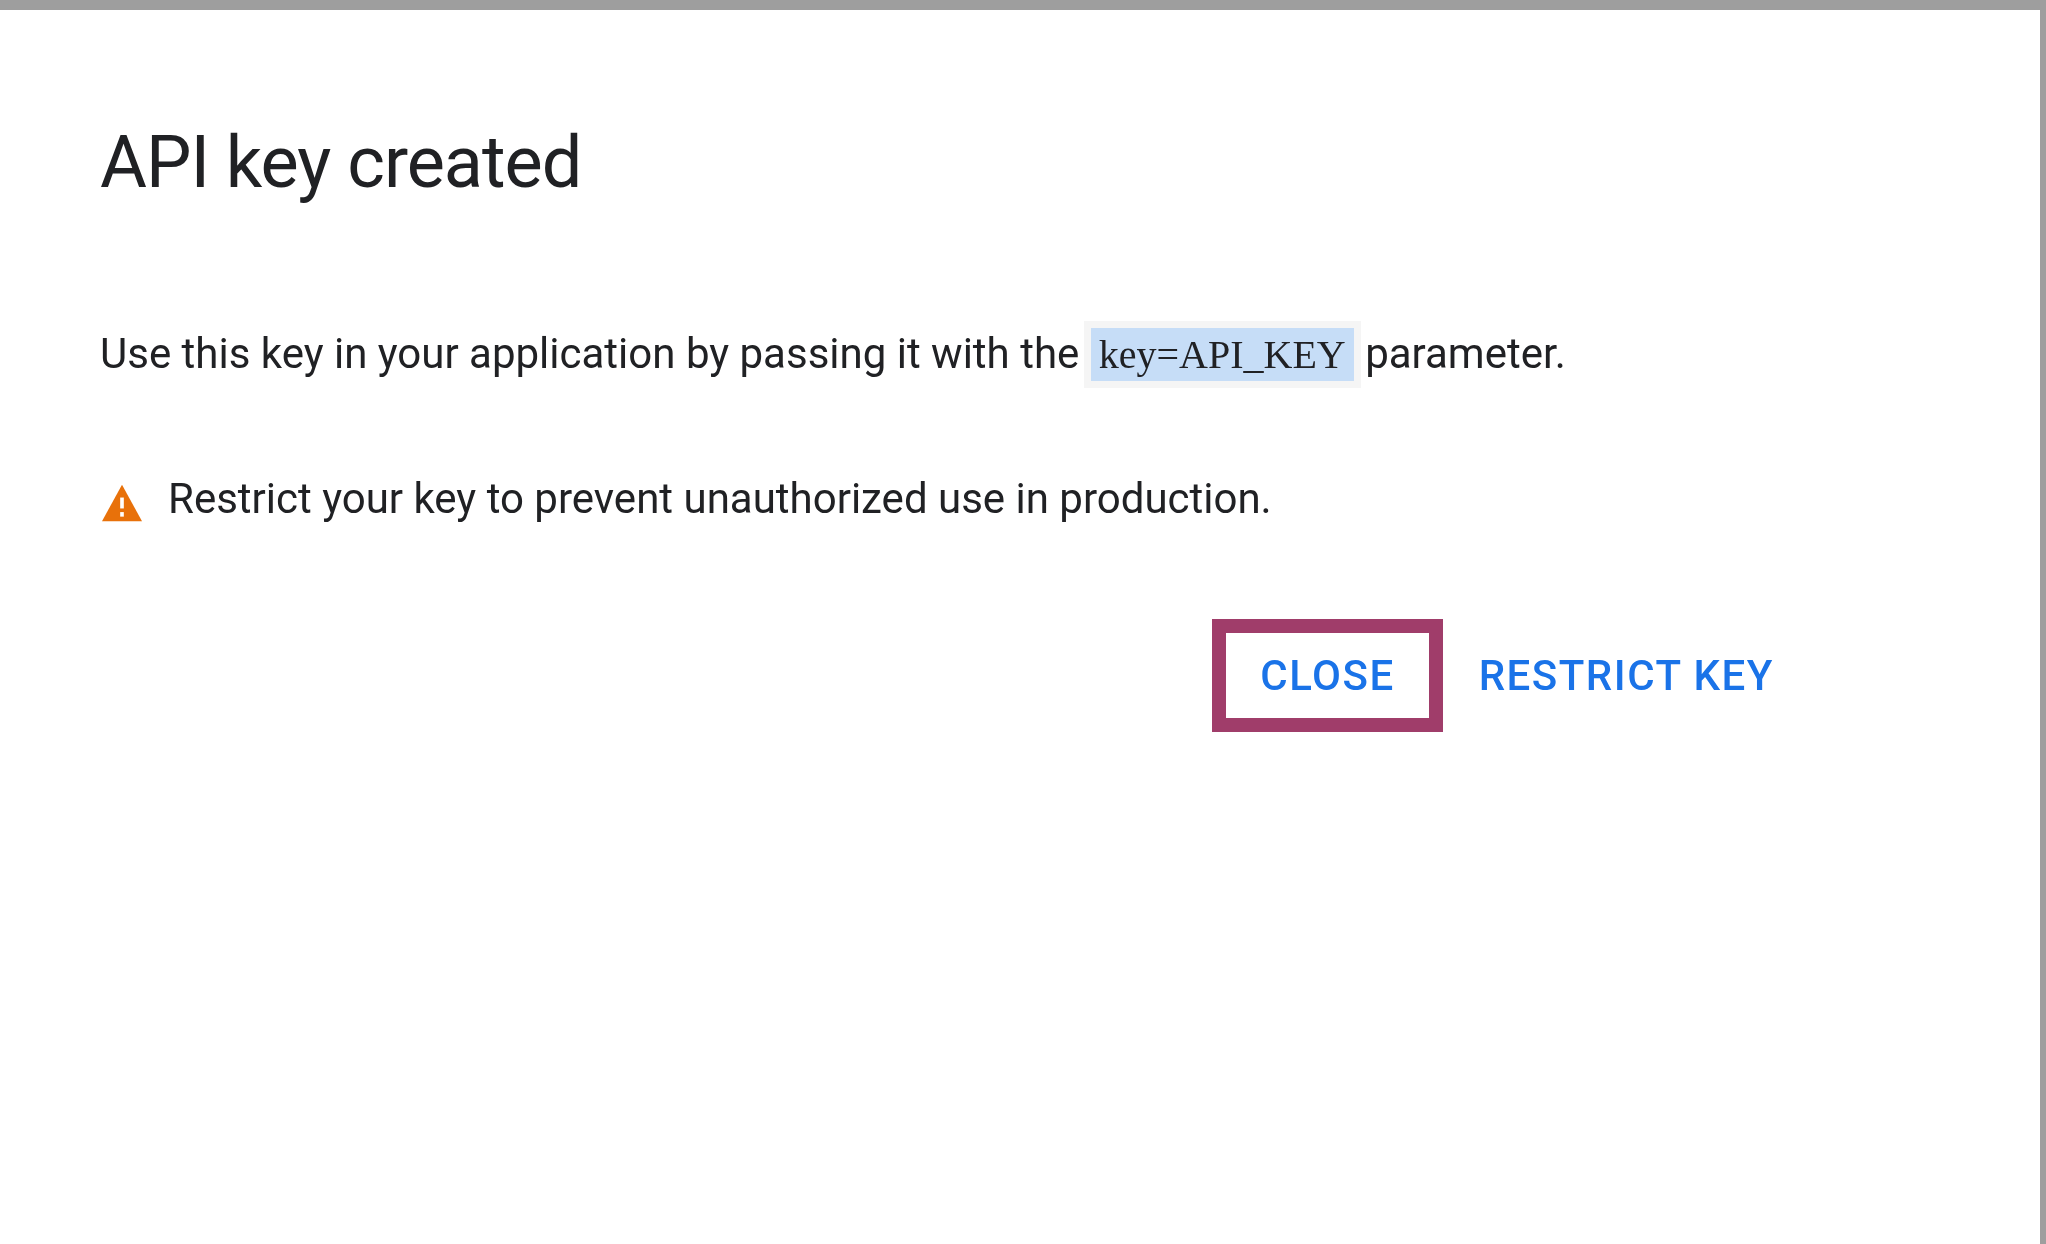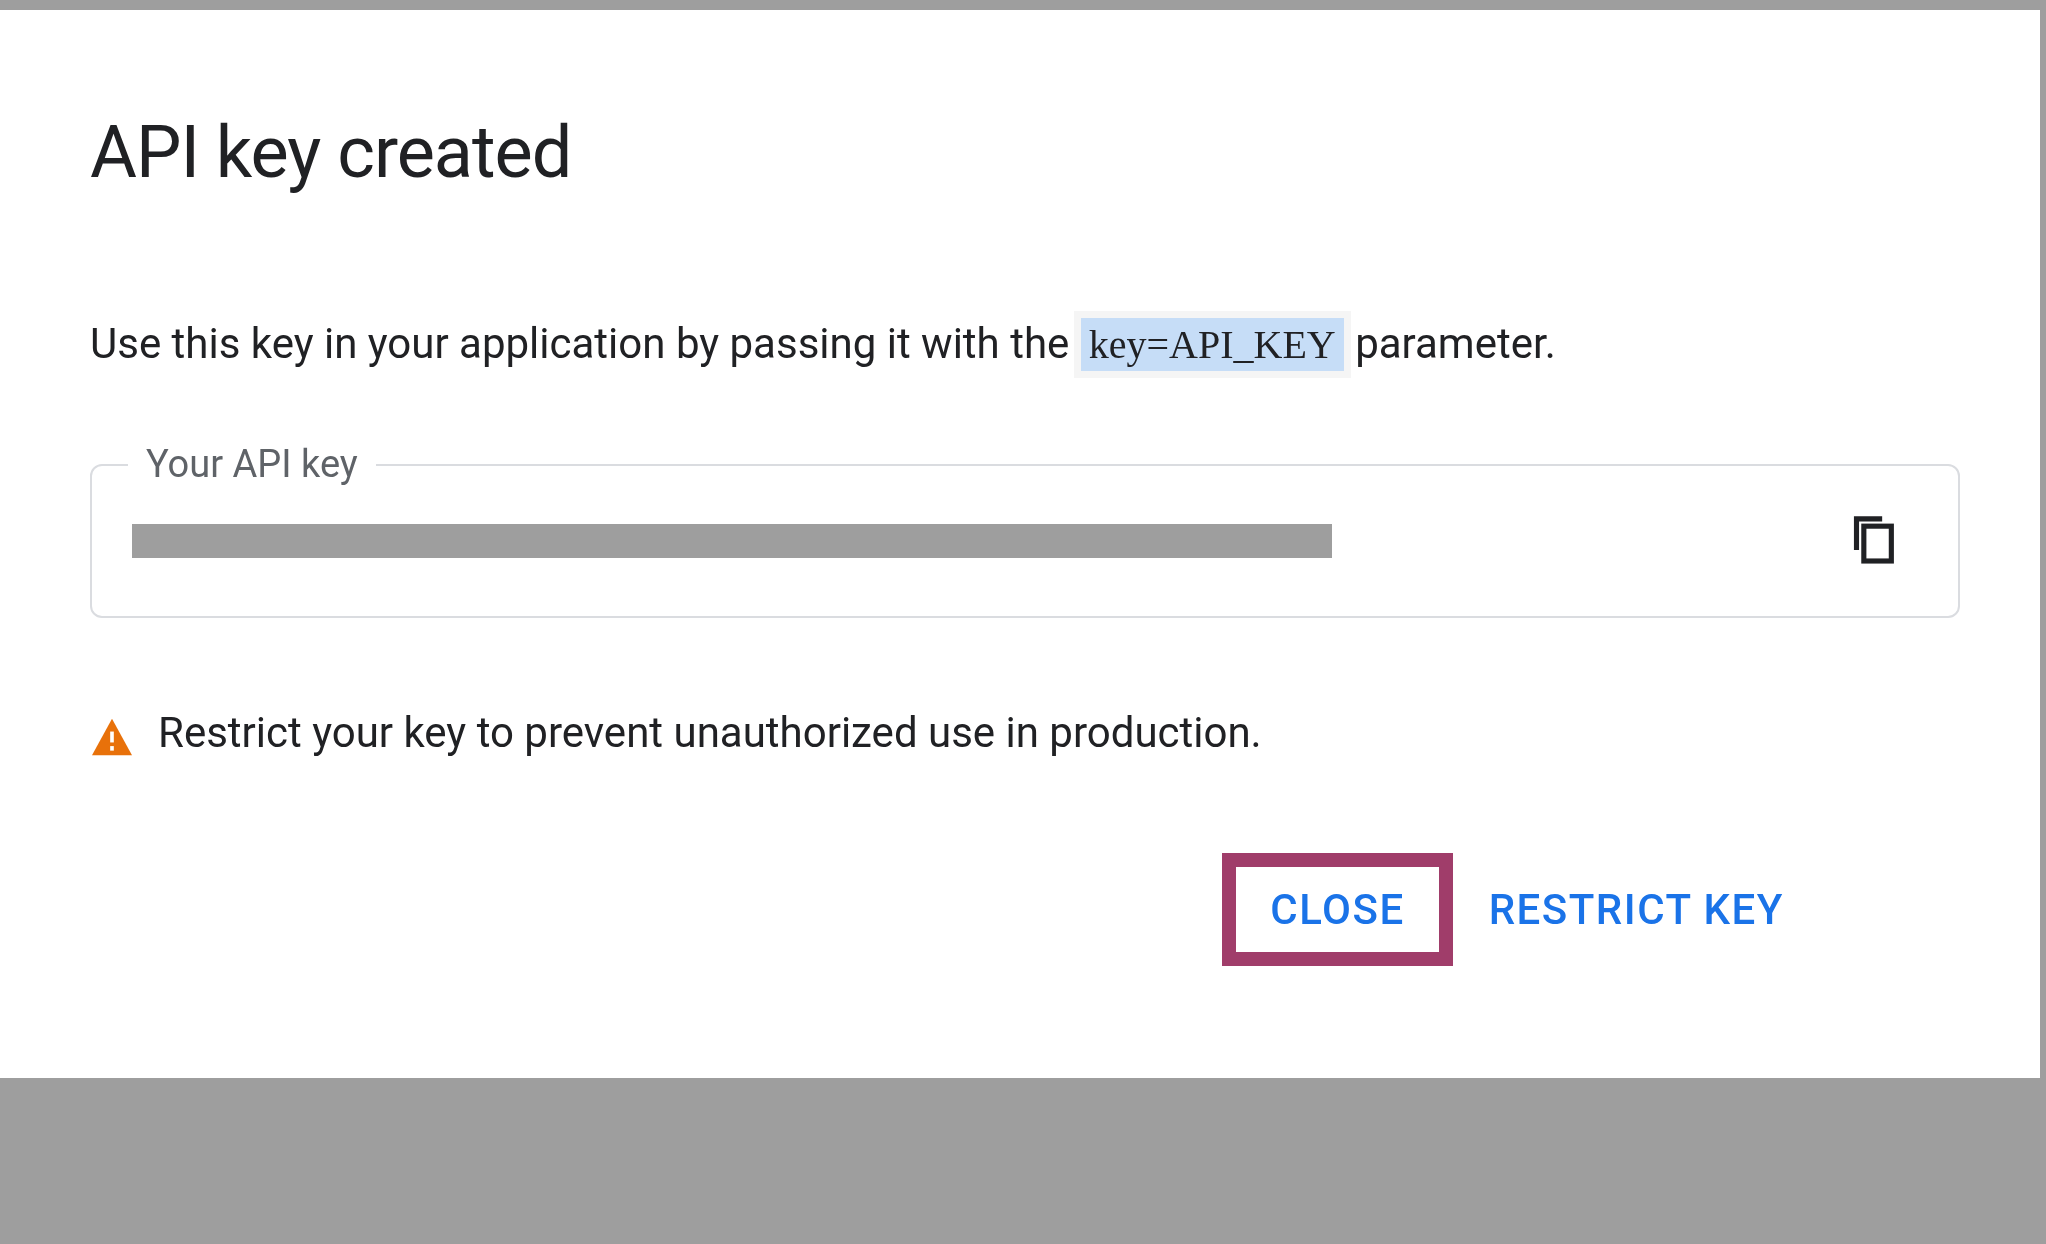--- a/index.html
+++ b/index.html
@@ -10,23 +10,23 @@
     body {
       font-family: 'Roboto', 'Helvetica Neue', Arial, sans-serif;
       background: #9e9e9e;
       padding-top: 10px;
       width: 2046px;
       height: 1244px;
     }
     .dialog {
       background: #ffffff;
       border-radius: 0;
-      padding: 0;
+      padding: 10px;
       margin: 0 6px 0 0;
-      height: 1068px;
+      height: 1234px;
       position: relative;
     }
     .dialog-content {
       padding: 100px 80px 60px 90px;
     }
     .dialog-title {
       font-size: 72px;
       font-weight: 400;
       color: #202124;
       margin-bottom: 120px;
@@ -137,32 +137,20 @@
 <body>
 
 <div class="dialog">
   <div class="dialog-content">
     <h1 class="dialog-title">API key created</h1>
 
     <p class="dialog-description">
       <span>Use this key in your application by passing it with the </span><span class="code-snippet">key=API_KEY</span><span> parameter.</span>
     </p>
 
-    <div class="api-key-field">
-      <span class="api-key-label">Your API key</span>
-      <div class="api-key-value"></div>
-      <div class="copy-button">
-        <span>
-          <svg viewBox="0 0 24 28" fill="none" stroke="#202124" stroke-width="2.8">
-            <rect x="7" y="7" width="15" height="19" fill="none"></rect>
-            <path d="M 3 20 L 3 3 L 17 3" fill="none"></path>
-          </svg>
-        </span>
-      </div>
-    </div>
 
     <div class="warning-row">
       <span class="warning-icon">
         <svg viewBox="0 0 24 22">
           <path d="M 12 1 L 23 21 L 1 21 Z" fill="#e8710a"></path>
           <rect x="11" y="8" width="2" height="6" fill="#ffffff"></rect>
           <rect x="11" y="16" width="2" height="2.5" fill="#ffffff"></rect>
         </svg>
       </span>
       <span class="warning-text">Restrict your key to prevent unauthorized use in production.</span>

